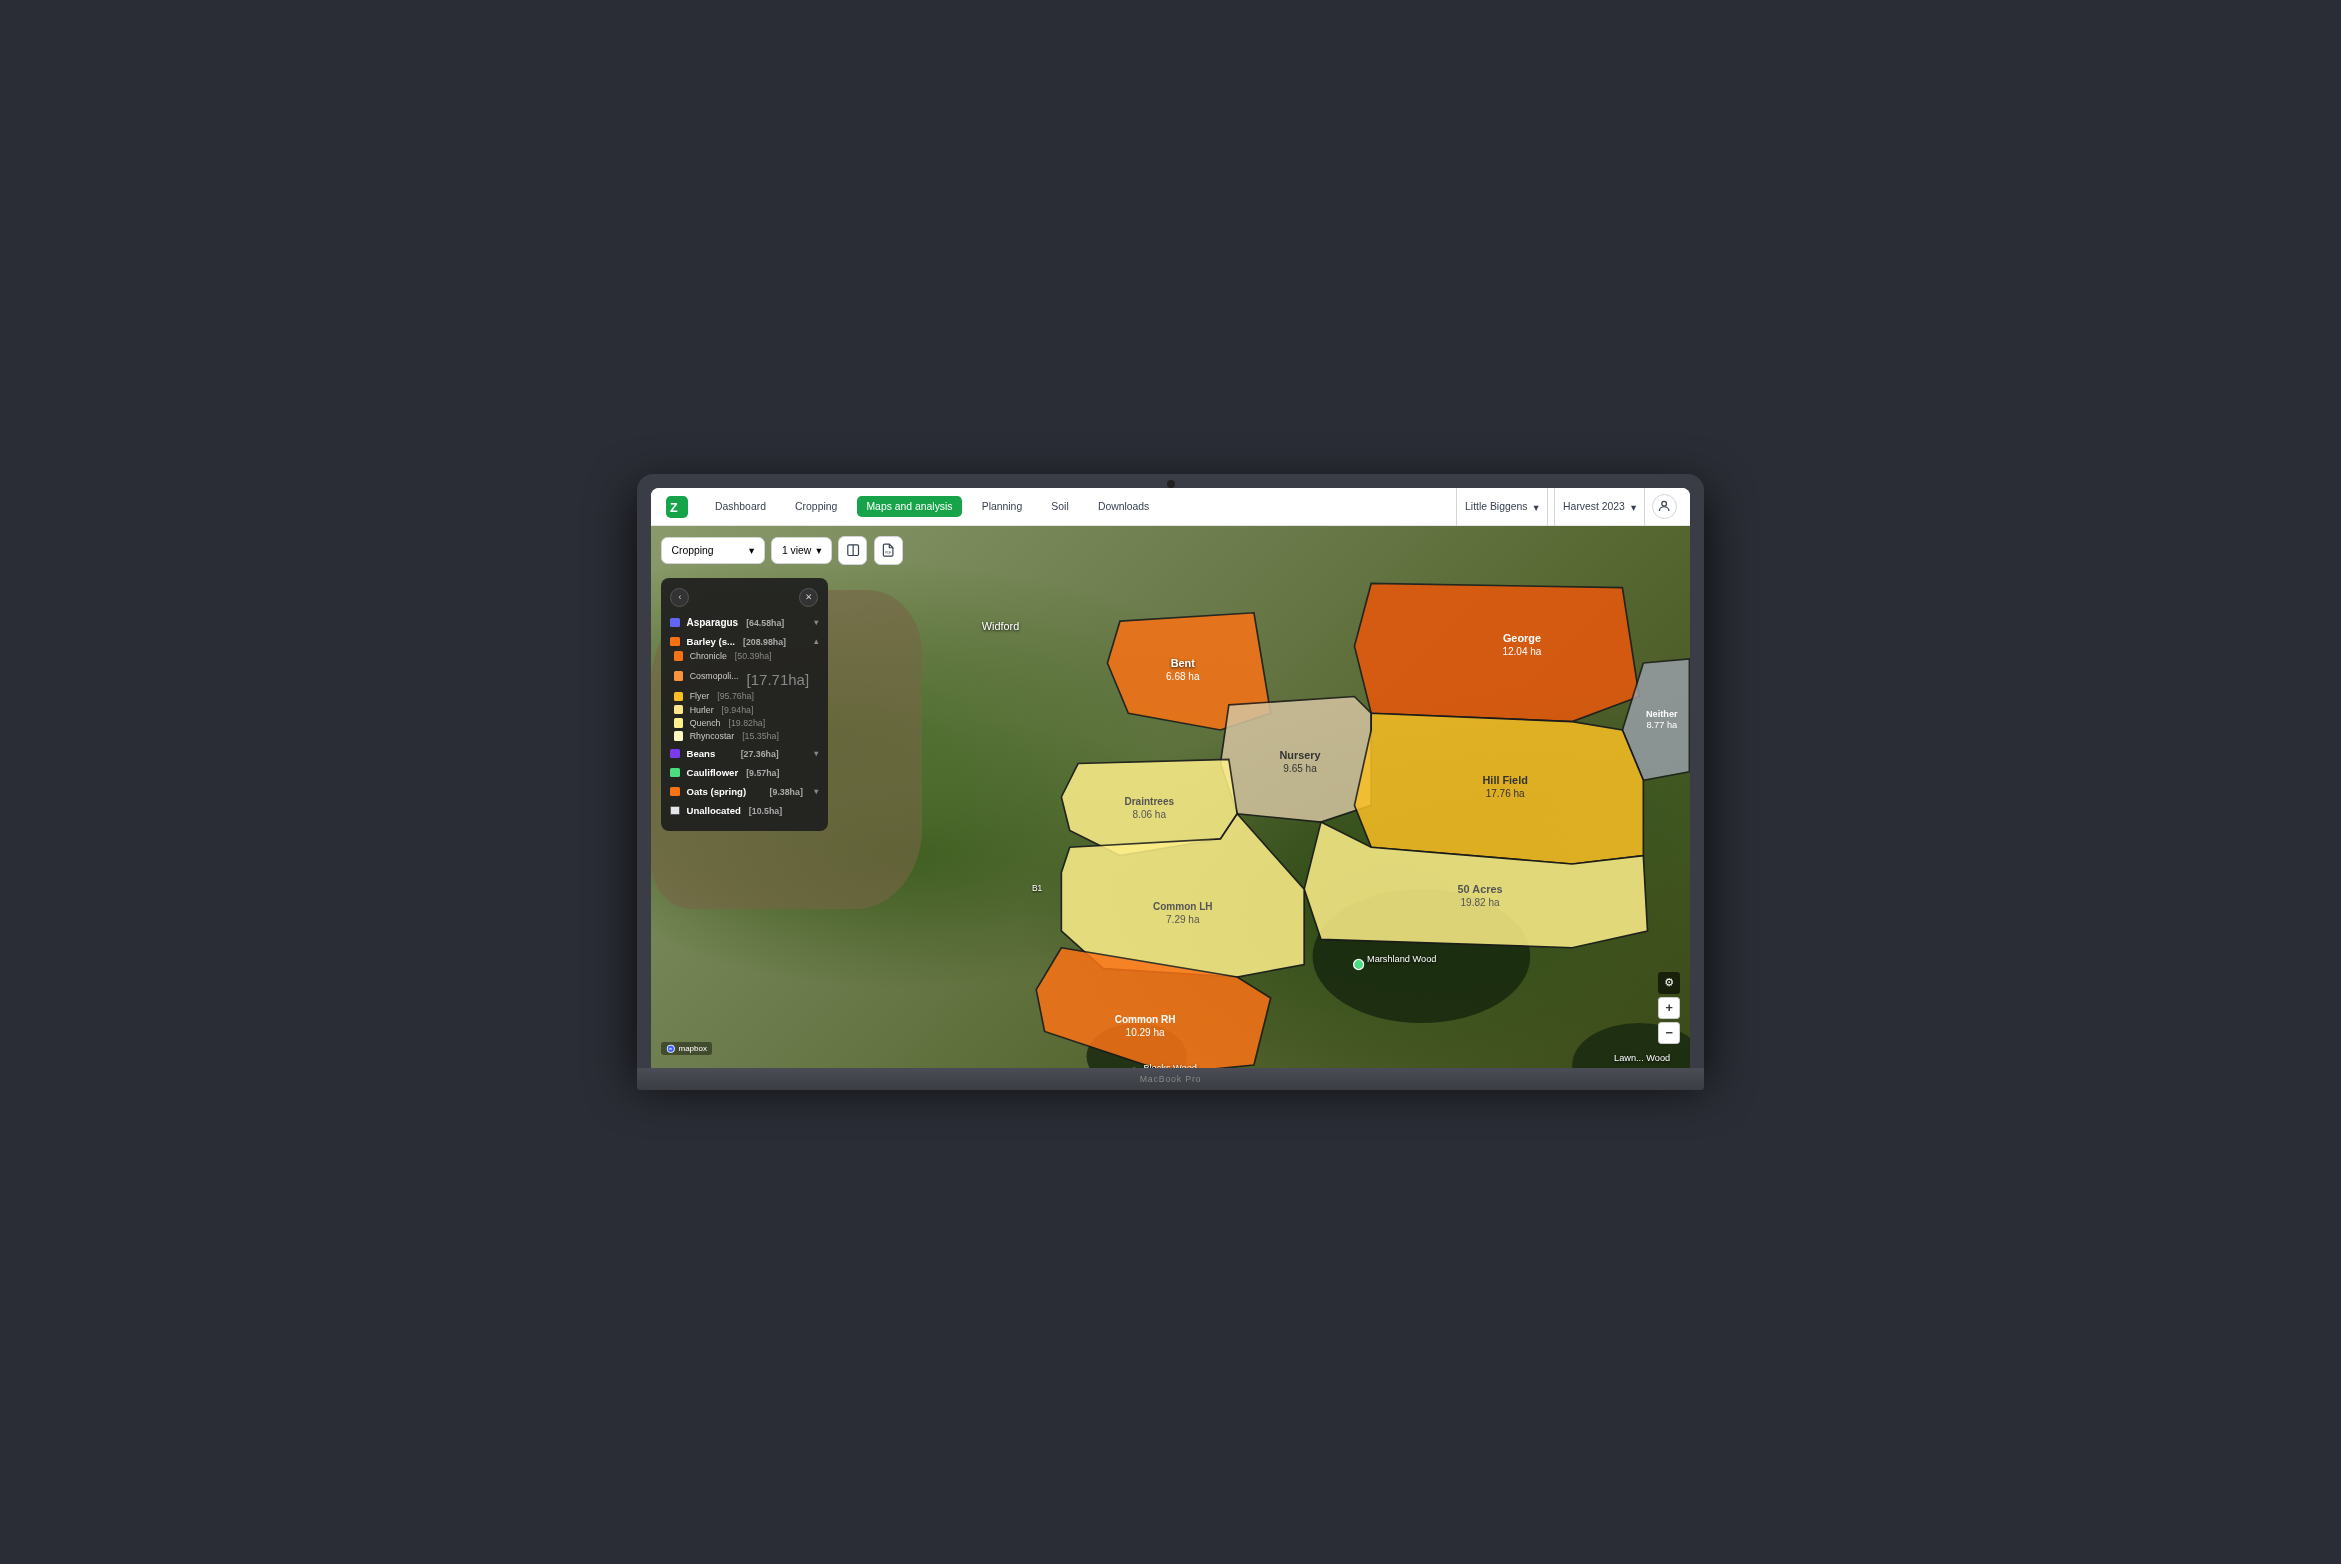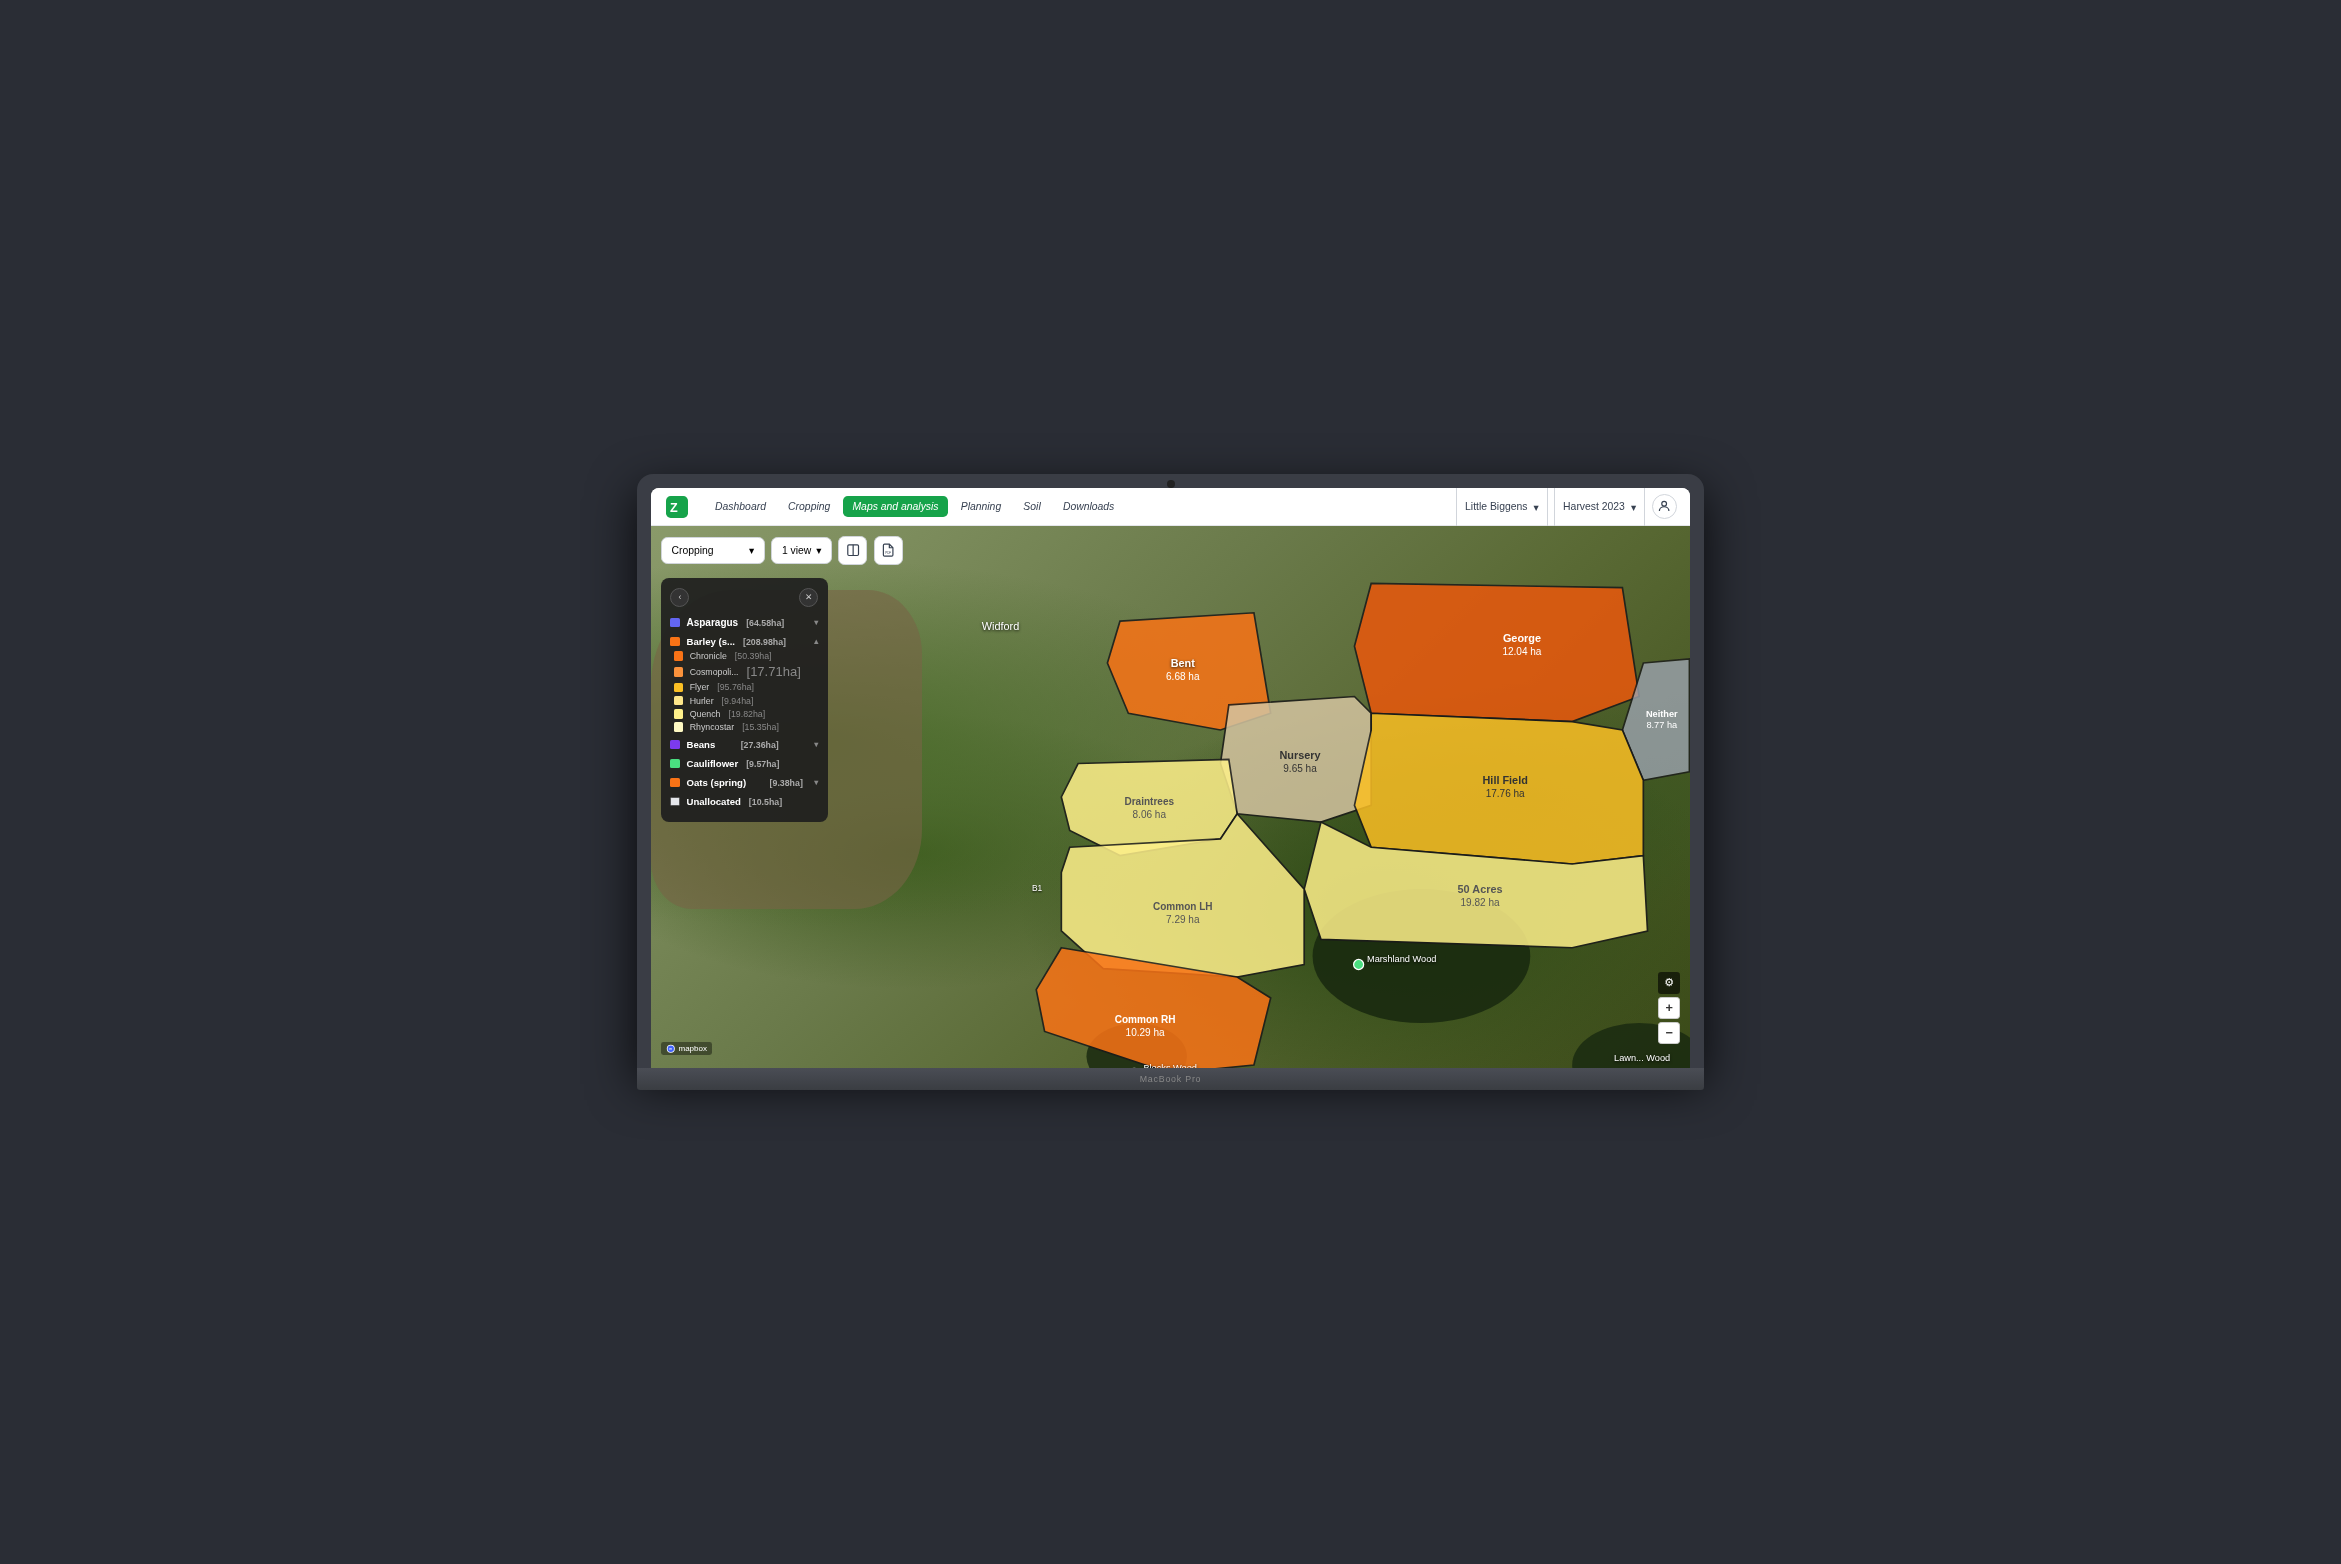--- a/index.html
+++ b/index.html
@@ -88,23 +88,22 @@
     }
 
     .nav-logo svg {
       width: 22px;
       height: 22px;
     }
 
     .nav-links {
       display: flex;
       align-items: center;
-      gap: 3px;
+      gap: 10px;
       flex: 1;
-      font-style: italic;
     }
 
     .nav-link {
       padding: 4.8px 9.6px;
       border-radius: 4.8px;
       font-size: 10.4px;
       color: #374151;
       cursor: pointer;
       white-space: nowrap;
     }
@@ -510,21 +509,21 @@
               </div>
 
               <div class="legend-item">
                 <div class="legend-color-box" style="background:#f97316;"></div>
                 <span>Chronicle</span>
                 <span style="color:#888;margin-left:1.6px;font-size:8.8px;">[50.39ha]</span>
               </div>
               <div class="legend-item">
                 <div class="legend-color-box" style="background:#fb923c;"></div>
                 <span>Cosmopoli...</span>
-                <span style="color:#888;margin-left:1.6px;font-size:13px;">[17.71ha]</span>
+                <span style="color:#888;margin-left:1.6px;font-size:15px;margin-top:7px;">[17.71ha]</span>
               </div>
               <div class="legend-item">
                 <div class="legend-color-box" style="background:#fbbf24;"></div>
                 <span>Flyer</span>
                 <span style="color:#888;margin-left:1.6px;font-size:8.8px;">[95.76ha]</span>
               </div>
               <div class="legend-item">
                 <div class="legend-color-box" style="background:#fde68a;"></div>
                 <span>Hurler</span>
                 <span style="color:#888;margin-left:1.6px;font-size:8.8px;">[9.94ha]</span>

